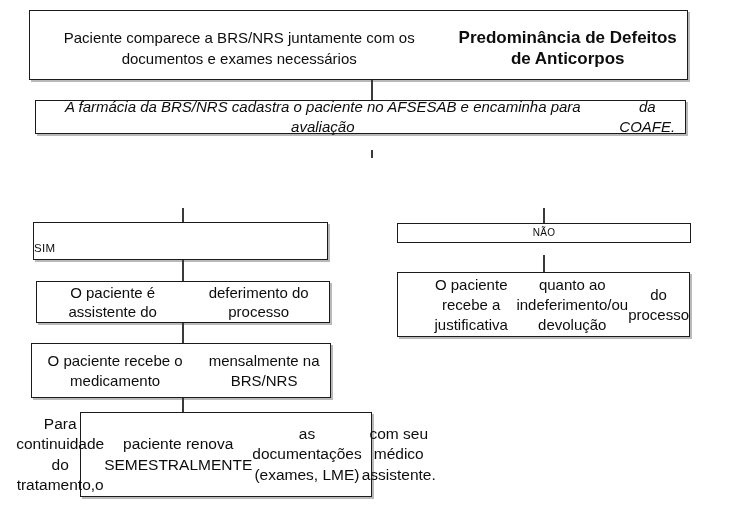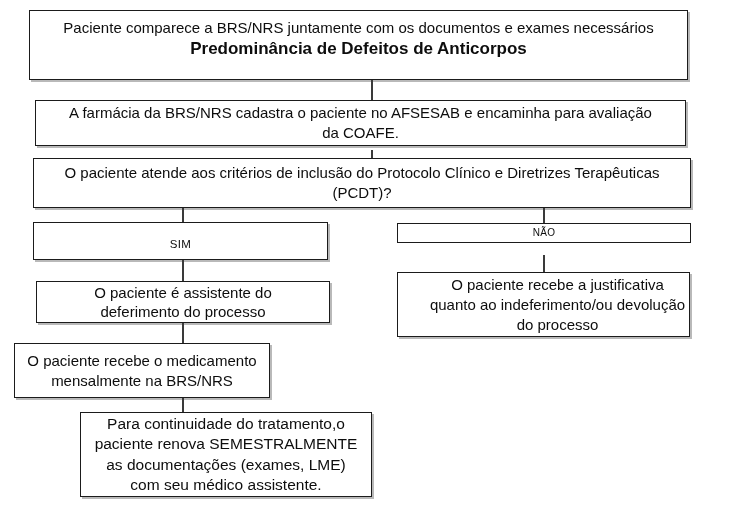--- a/index.html
+++ b/index.html
@@ -18,40 +18,40 @@
     color:var(--text);
     overflow:hidden;
   }
   .node{
     position:absolute;
     box-sizing:border-box;
     background:var(--bg);
     border:1.5px solid var(--border);
     box-shadow:2px 2px 0 rgba(128,128,128,0.55);
     display:flex;
-    flex-direction:column;
+    flex-direction:row;
     align-items:center;
     justify-content:center;
     text-align:center;
   }
   .node .ln{display:block;}
   .conn{
     position:absolute;
     width:2px;
     background:var(--line);
   }
   
   .n-intake{left:29px;top:10px;width:659px;height:70px;justify-content:flex-start;padding-top:6px;font-size:15px;line-height:21px;}
   .n-intake .bold{font-weight:bold;font-size:17px;}
-  .n-pharmacy{left:35px;top:100px;width:651px;height:46px;font-size:15px;line-height:20px;}
+  .n-pharmacy{left:35px;top:100px;width:651px;height:34px;font-size:15px;line-height:20px;font-style:italic;}
   .n-criteria{left:33px;top:158px;width:658px;height:50px;font-size:15px;line-height:20px;}
   .n-yes{left:33px;top:222px;width:295px;height:38px;justify-content:flex-start;padding-top:14px;font-size:11.5px;line-height:14px;letter-spacing:.3px;}
   .n-no{left:397px;top:223px;width:294px;height:20px;font-size:10px;line-height:14px;letter-spacing:.3px;box-shadow:none;}
   .n-informed{left:36px;top:281px;width:294px;height:42px;font-size:15px;line-height:19px;}
-  .n-receives{left:14px;top:343px;width:256px;height:55px;font-size:15px;line-height:20px;}
+  .n-receives{left:31px;top:343px;width:300px;height:55px;font-size:15px;line-height:20px;}
   .n-renewal{left:33px;top:412px;width:292px;height:85px;font-size:15.5px;line-height:20.5px;margin-left:47px;}
   .n-denied{left:397px;top:272px;width:293px;height:65px;font-size:15px;line-height:20px;padding-left:28px;}
   
   .c1{left:371px;top:80px;height:20px;}
   .c2{left:371px;top:150px;height:8px;}
   .cy1{left:182px;top:208px;height:14px;}
   .cy2{left:182px;top:260px;height:21px;}
   .cy3{left:182px;top:323px;height:20px;}
   .cy4{left:182px;top:398px;height:14px;}
   .cn1{left:543px;top:208px;height:15px;}
@@ -69,24 +69,20 @@
 
   <div class="conn c1"></div>
 
   <div class="node n-pharmacy">
     <span class="ln">A farmácia da BRS/NRS cadastra o paciente no AFSESAB e encaminha para  avaliação</span>
     <span class="ln">da COAFE.</span>
   </div>
 
   <div class="conn c2"></div>
 
-  <div class="node n-criteria">
-    <span class="ln">O paciente atende aos critérios de inclusão do Protocolo Clínico e Diretrizes Terapêuticas</span>
-    <span class="ln">(PCDT)?</span>
-  </div>
 
   <div class="conn cy1"></div>
   <div class="conn cn1"></div>
 
   <div class="node n-yes">
     <span class="ln">SIM</span>
   </div>
 
   <div class="node n-no">
     <span class="ln">NÃO</span>

